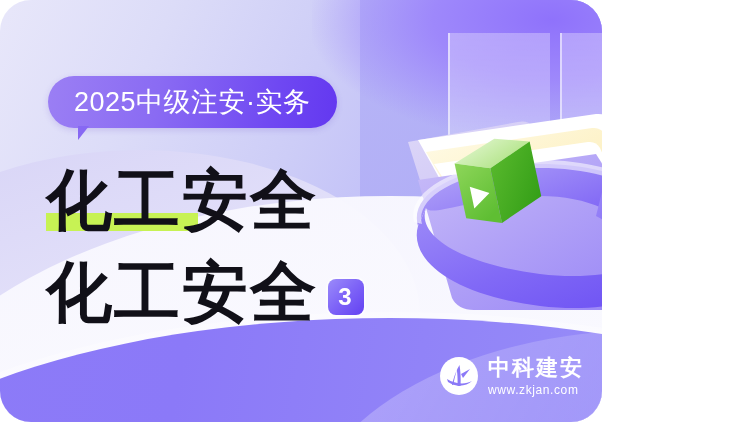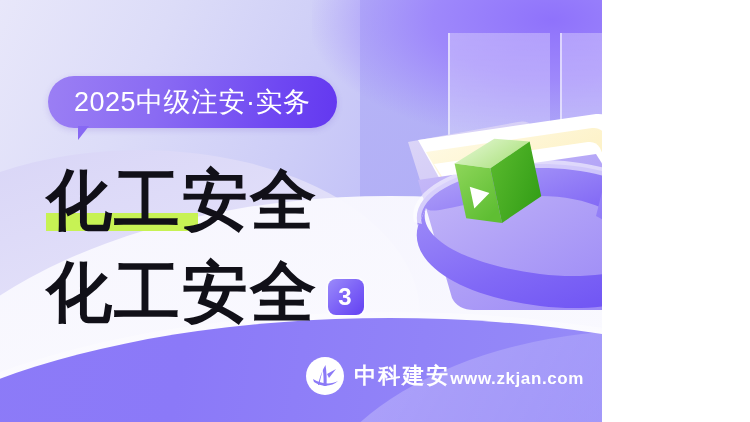--- a/index.html
+++ b/index.html
@@ -3,20 +3,21 @@
 <meta charset="utf-8">
 <style>
   html,body{margin:0;padding:0;}
   body{
     width:750px;height:422px;overflow:hidden;
     font-family:"Liberation Sans","DejaVu Sans",sans-serif;
   }
   .banner{
     position:relative;width:602px;height:422px;overflow:hidden;
     background:linear-gradient(115deg,#e8e7fa 0%,#dcdcf8 22%,#cdcdf7 45%,#bebcf8 65%,#a89cfa 85%,#9b85fb 100%);
+    border-radius:31px;
   }
 
   
   .bg-right-wash{
     position:absolute;left:360px;top:0;width:390px;height:422px;
     background:linear-gradient(150deg,#b5b3f6 0%,#b0adf6 40%,#c9c8f8 70%,#e9e8fb 100%);
     opacity:.9;
   }
   .bg-topright-glow{
     position:absolute;right:-30px;top:-60px;width:320px;height:200px;
@@ -104,26 +105,26 @@
 
   
   .illus{position:absolute;left:400px;top:30px;width:350px;height:330px;}
 
   
   .logo{
     position:absolute;right:18px;bottom:26px;
     display:flex;align-items:center;gap:9px;
   }
   .logo-mark{width:40px;height:40px;flex:0 0 40px;}
-  .logo-text{display:flex;flex-direction:row;line-height:1;}
+  .logo-text{display:flex;flex-direction:column;line-height:1;}
   .logo-cn{
     font-size:22px;font-weight:700;color:#ffffff;letter-spacing:2px;
   }
   .logo-url{
-    font-size:17px;font-weight:700;color:#ffffff;letter-spacing:.6px;margin-top:5px;
+    font-size:12px;font-weight:400;color:#ffffff;letter-spacing:.6px;margin-top:5px;
   }
 </style>
 </head>
 <body>
 
 <div class="banner">
 
   <div class="bg-right-wash"></div>
   <div class="bg-topright-glow"></div>
 

